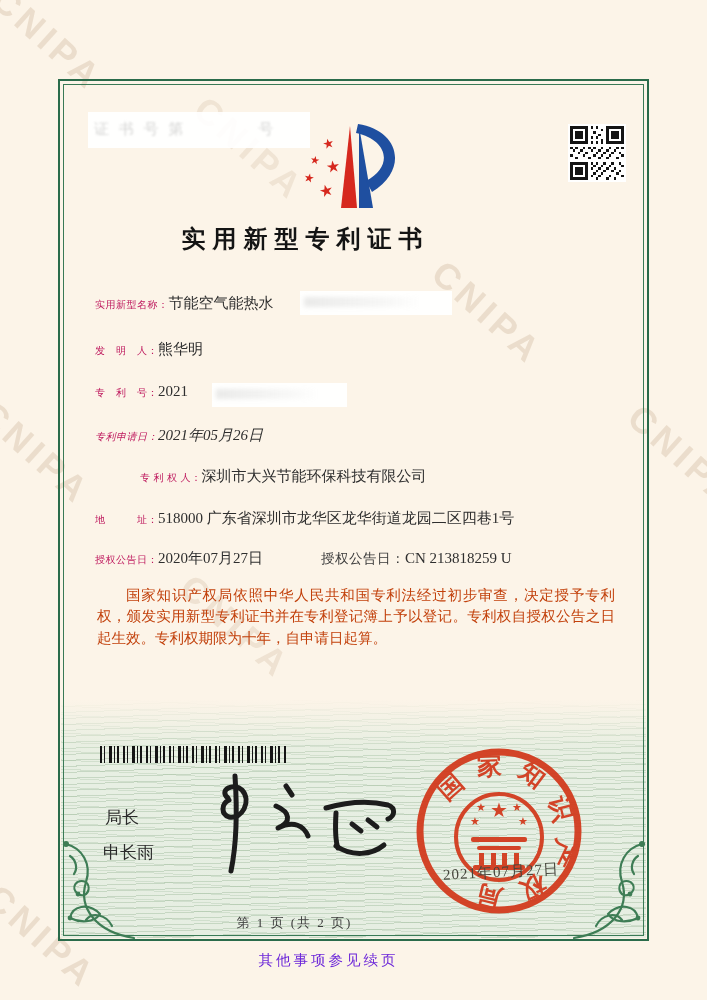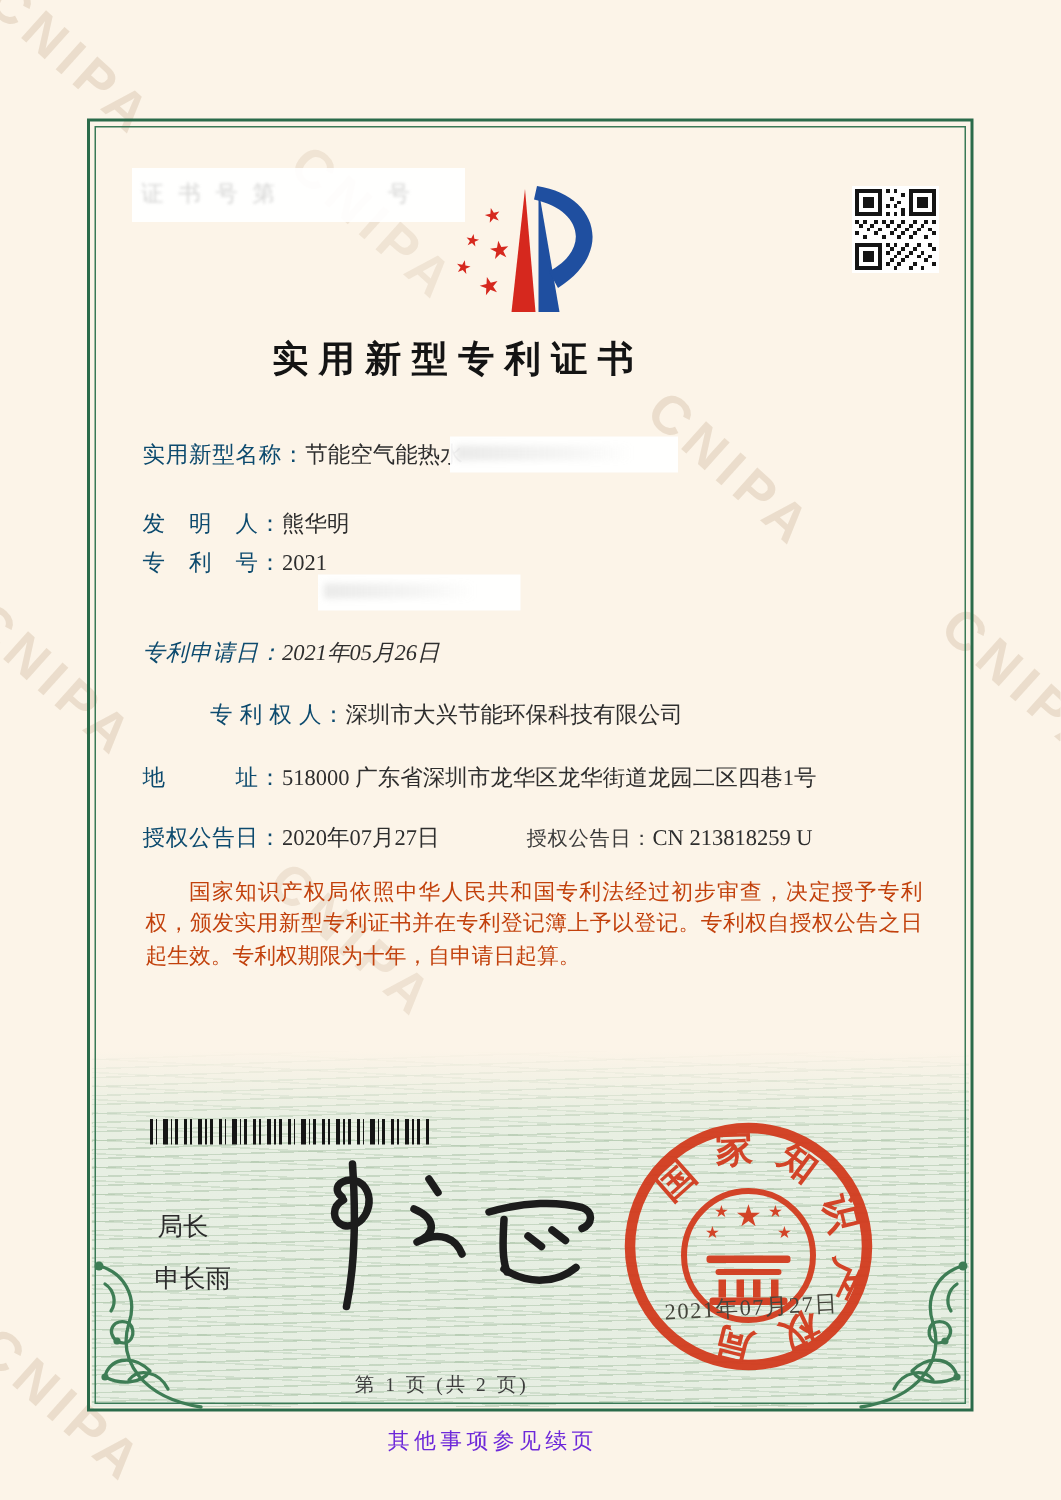--- a/index.html
+++ b/index.html
@@ -57,21 +57,21 @@
     filter:blur(2px);
   }
   
   .title{
     position:absolute;left:59px;top:209px;width:493px;
     text-align:center;font-size:24px;font-weight:bold;
     letter-spacing:7px;color:#141414;margin-top:14px;
   }
   
   .field{position:absolute;left:95px;white-space:nowrap;}
-  .flabel{font-size:15px;color:#0c4a6e;letter-spacing:.5px;}
+  .flabel{font-size:10px;color:#be185d;letter-spacing:.5px;}
   .fvalue{font-size:15px;color:#2e2e2e;}
   .flabel2{font-size:13.5px;color:#3a3a3a;margin-left:58px;}
   
   .body-text{
     position:absolute;left:97px;top:585px;width:518px;
     font-size:14.5px;line-height:1.48;text-align:justify;color:#c2410c;
   }
   .body-text p{margin:0 0 2px 0;text-indent:2em;}
   
   .barcode{
@@ -206,21 +206,21 @@
   <span class="flabel">实用新型名称：</span><span class="fvalue">节能空气能热水</span>
 </div>
 <div class="redact" style="left:300px;top:291px;width:152px;height:24px;">
     <span class="smudge"></span>
   </div>
 
 <div class="field" style="top:340px;">
   <span class="flabel">发　明　人：</span><span class="fvalue">熊华明</span>
 </div>
 
-<div class="field" style="top:366px;text-align:right;">
+<div class="field" style="top:382px;text-align:right;">
   <span class="flabel">专　利　号：</span><span class="fvalue">2021</span>
 </div>
 <div class="redact" style="left:212px;top:383px;width:135px;height:24px;">
     <span class="smudge"></span>
   </div>
 
 <div class="field" style="top:426px;font-style:italic;">
   <span class="flabel">专利申请日：</span><span class="fvalue">2021年05月26日</span>
 </div>
 

